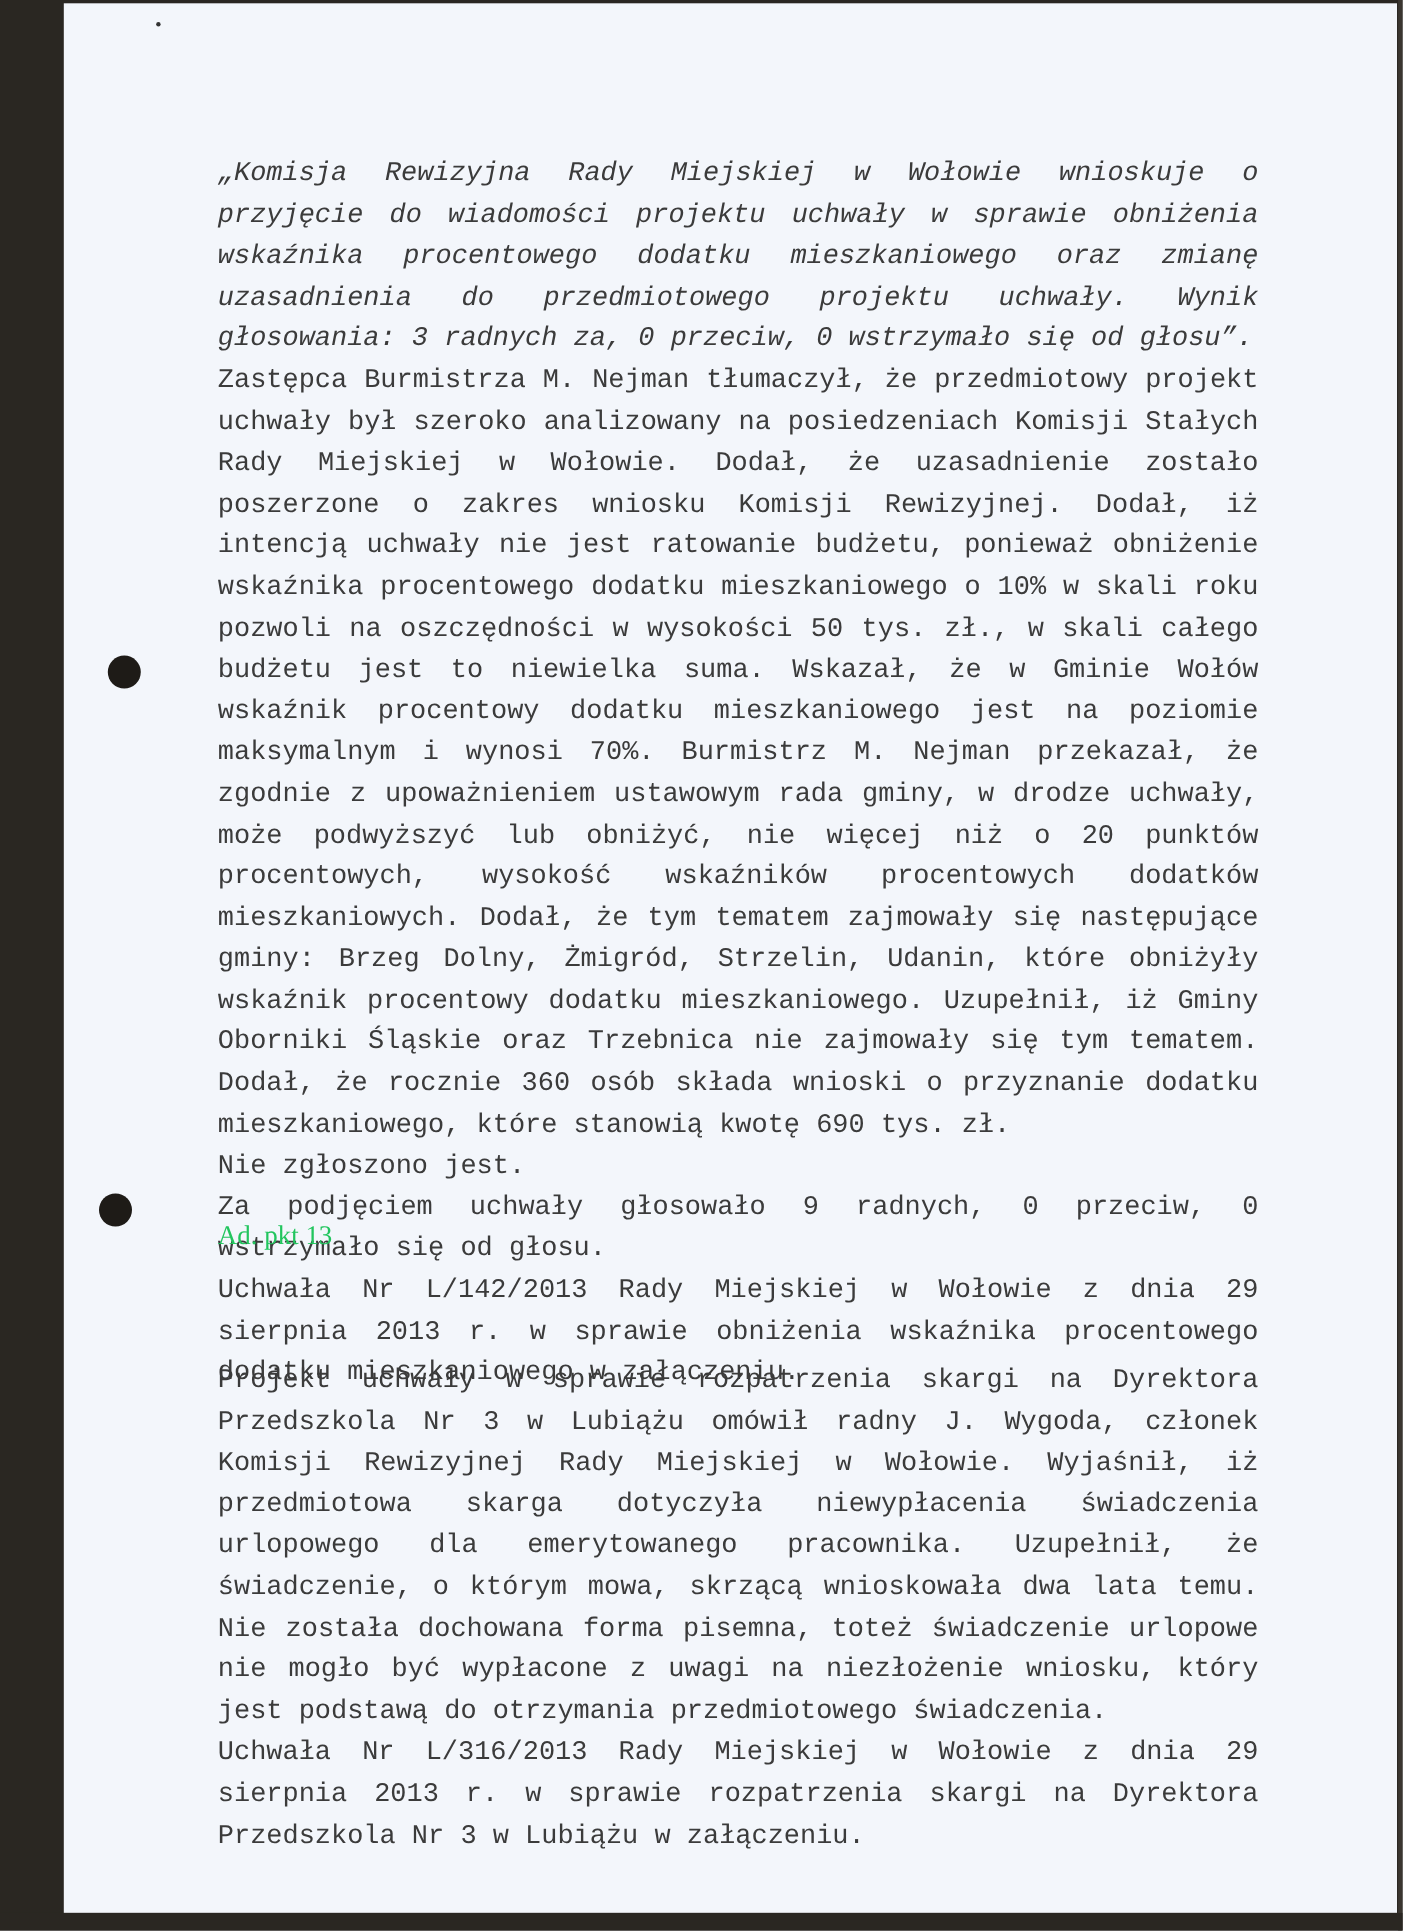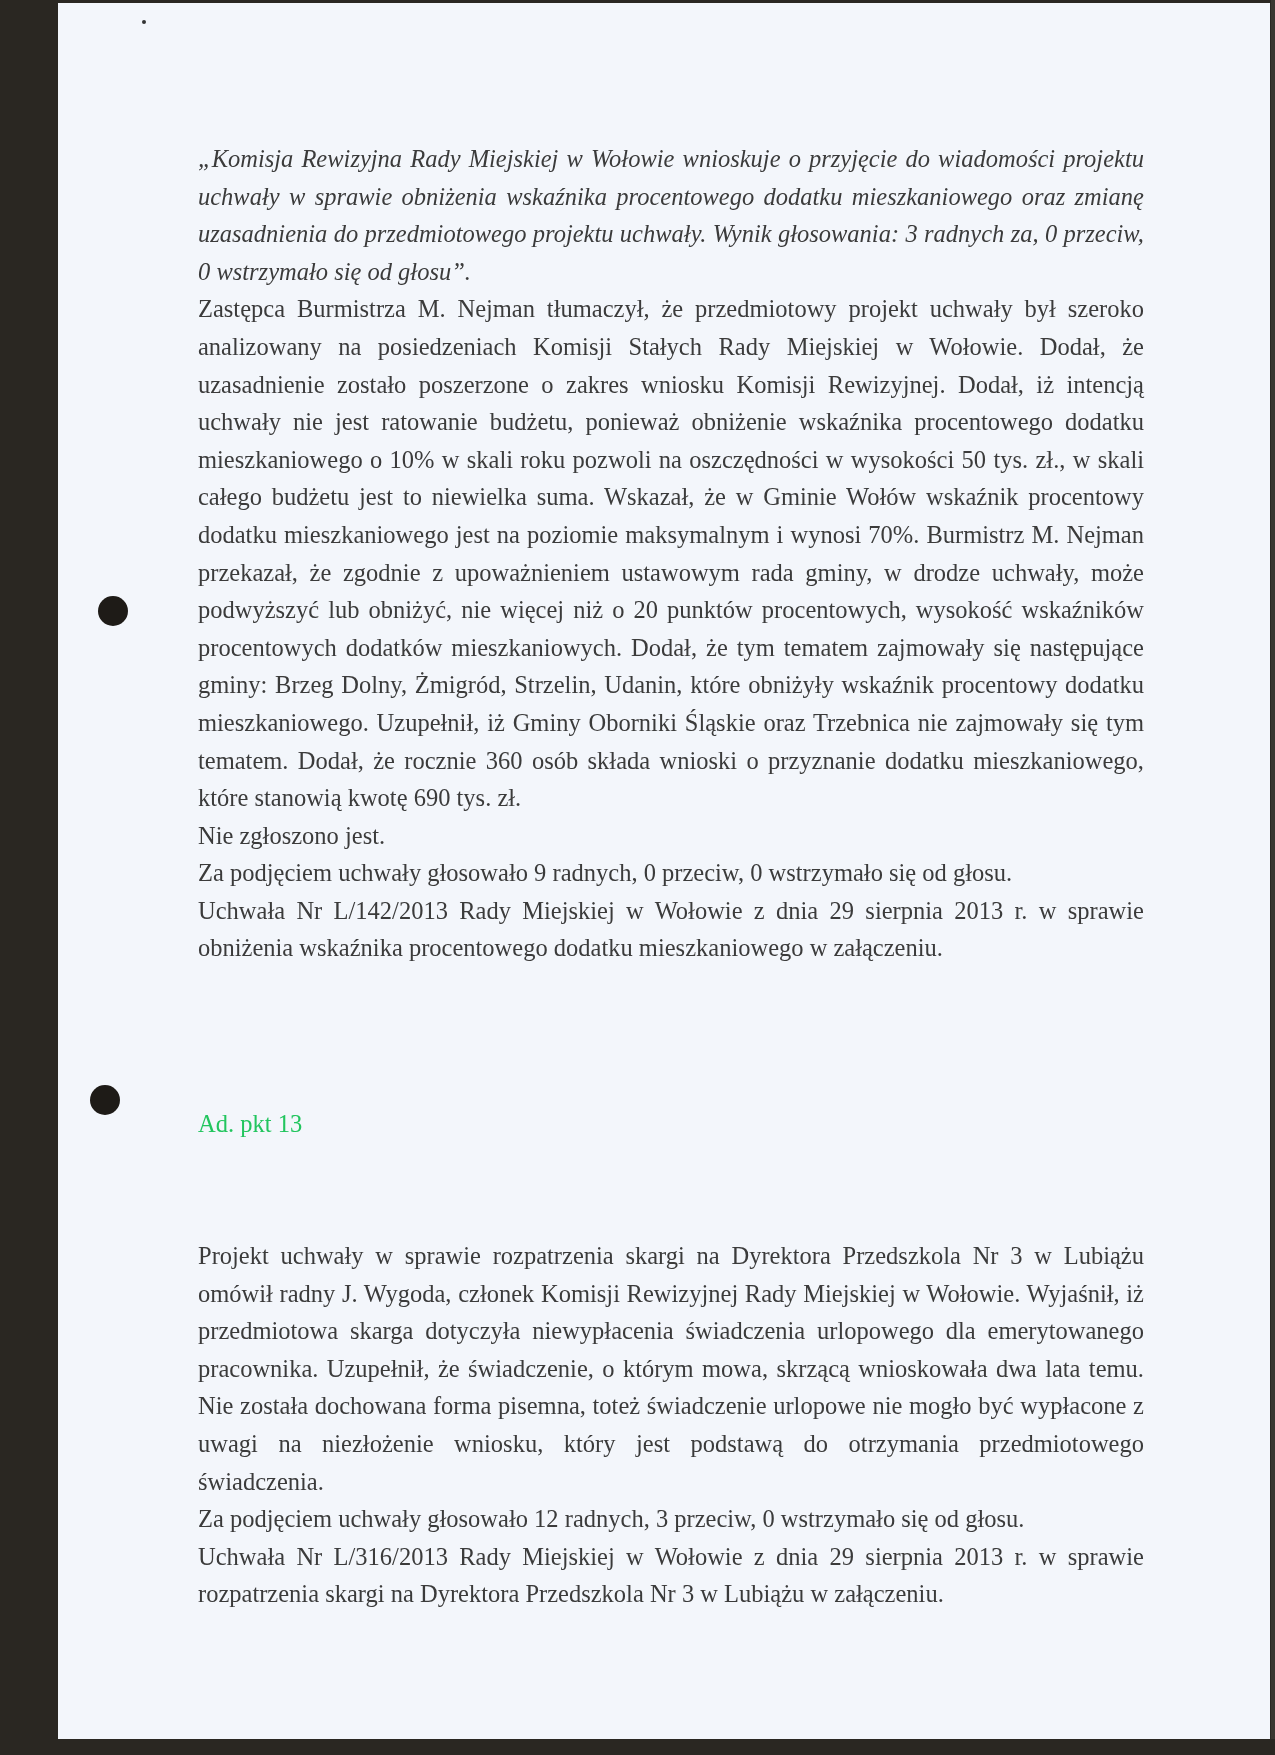--- a/index.html
+++ b/index.html
@@ -19,21 +19,21 @@
     position:absolute; right:0; top:0; width:4px; height:1755px; background:#3a3630;
   }
   .hole {
     position:absolute; width:30px; height:30px; border-radius:50%; background:#1e1b17;
   }
   .hole.h1 { left:98px; top:596px; }
   .hole.h2 { left:90px; top:1085px; }
   .speck { position:absolute; width:4px; height:4px; border-radius:50%; background:#333; left:142px; top:20px; }
   .text {
     position:absolute; left:198px; width:946px; color:#3b3b3b;
-    font-size:24.5px; line-height:37.6px; text-align:justify;
+    font-size:24.5px; line-height:37.6px; text-align:justify;font-family:Liberation Mono, monospace;
   }
   .text p { margin:0; }
   .italic { font-style:italic; }
   .block1 { top:140px; }
   .heading { position:absolute; left:198px; top:1110px; font-size:24.5px; color:#22c55e; }
   .block2 { top:1237px; }
 </style>
 </head>
 <body>
 
@@ -49,15 +49,14 @@
   <p>Zastępca Burmistrza M. Nejman tłumaczył, że przedmiotowy projekt uchwały był szeroko analizowany na posiedzeniach Komisji Stałych Rady Miejskiej w Wołowie. Dodał, że uzasadnienie zostało poszerzone o zakres wniosku Komisji Rewizyjnej. Dodał, iż intencją uchwały nie jest ratowanie budżetu, ponieważ obniżenie wskaźnika procentowego dodatku mieszkaniowego o 10% w skali roku pozwoli na oszczędności w wysokości 50 tys. zł., w skali całego budżetu jest to niewielka suma. Wskazał, że w Gminie Wołów wskaźnik procentowy dodatku mieszkaniowego jest na poziomie maksymalnym i wynosi 70%. Burmistrz M. Nejman przekazał, że zgodnie z upoważnieniem ustawowym rada gminy, w drodze uchwały, może podwyższyć lub obniżyć, nie więcej niż o 20 punktów procentowych, wysokość wskaźników procentowych dodatków mieszkaniowych. Dodał, że tym tematem zajmowały się następujące gminy: Brzeg Dolny, Żmigród, Strzelin, Udanin, które obniżyły wskaźnik procentowy dodatku mieszkaniowego. Uzupełnił, iż Gminy Oborniki Śląskie oraz Trzebnica nie zajmowały się tym tematem. Dodał, że rocznie 360 osób składa wnioski o przyznanie dodatku mieszkaniowego, które stanowią kwotę 690 tys. zł.</p>
   <p>Nie zgłoszono jest.</p>
   <p>Za podjęciem uchwały głosowało 9 radnych, 0 przeciw, 0 wstrzymało się od głosu.</p>
   <p>Uchwała Nr L/142/2013 Rady Miejskiej w Wołowie z dnia 29 sierpnia 2013 r. w sprawie obniżenia wskaźnika procentowego dodatku mieszkaniowego w załączeniu.</p>
 </div>
 
 <div class="heading">Ad. pkt 13</div>
 
 <div class="text block2">
   <p>Projekt uchwały w sprawie rozpatrzenia skargi na Dyrektora Przedszkola Nr 3 w Lubiążu omówił radny J. Wygoda, członek Komisji Rewizyjnej Rady Miejskiej w Wołowie. Wyjaśnił, iż przedmiotowa skarga dotyczyła niewypłacenia świadczenia urlopowego dla emerytowanego pracownika. Uzupełnił, że świadczenie, o którym mowa, skrzącą wnioskowała dwa lata temu. Nie została dochowana forma pisemna, toteż świadczenie urlopowe nie mogło być wypłacone z uwagi na niezłożenie wniosku, który jest podstawą do otrzymania przedmiotowego świadczenia.</p>
-  <p>Za podjęciem uchwały głosowało 12 radnych, 3 przeciw, 0 wstrzymało się od głosu.</p>
   <p>Uchwała Nr L/316/2013 Rady Miejskiej w Wołowie z dnia 29 sierpnia 2013 r. w sprawie rozpatrzenia skargi na Dyrektora Przedszkola Nr 3 w Lubiążu w załączeniu.</p>
 </div>
 
 </body></html>

